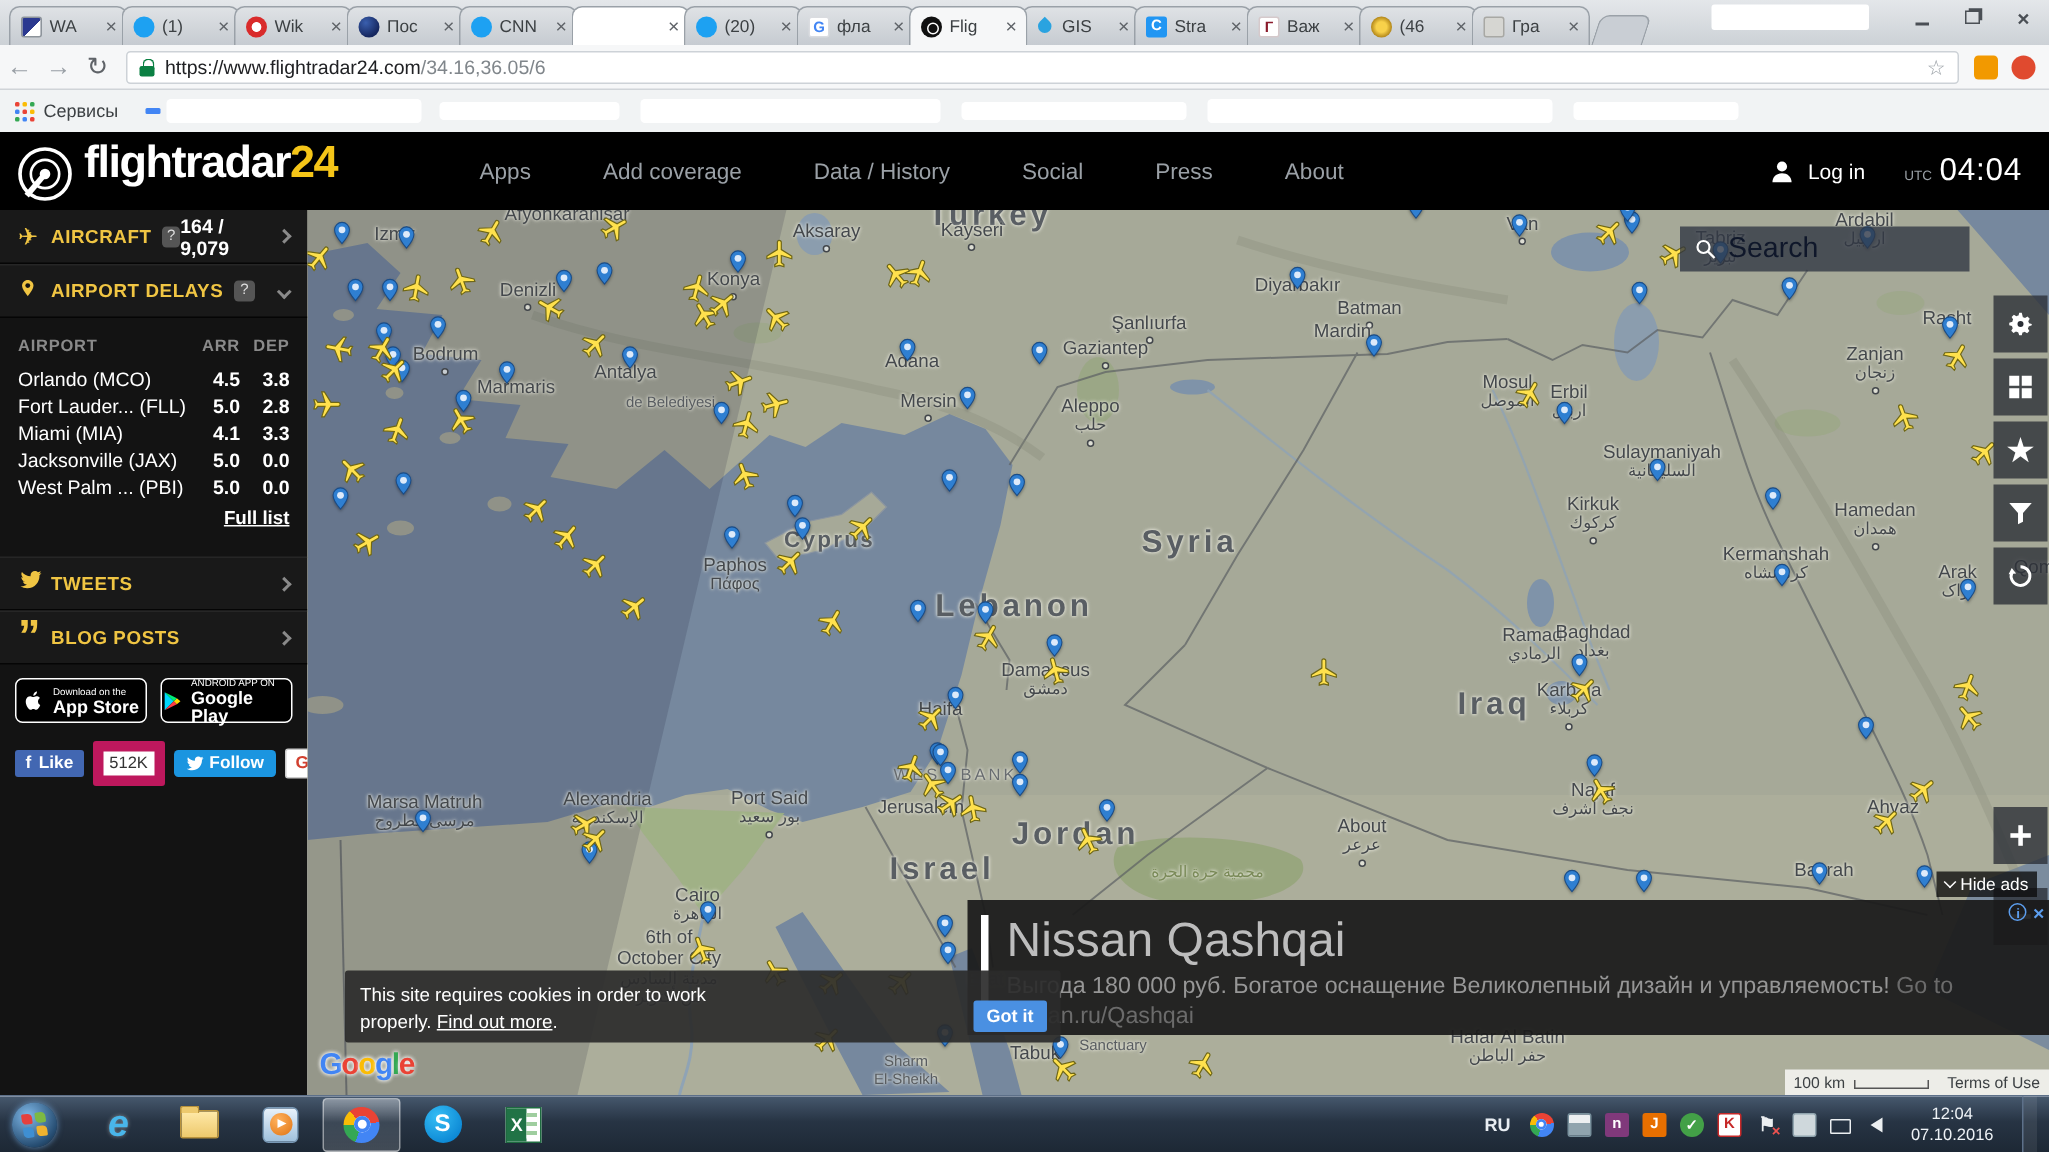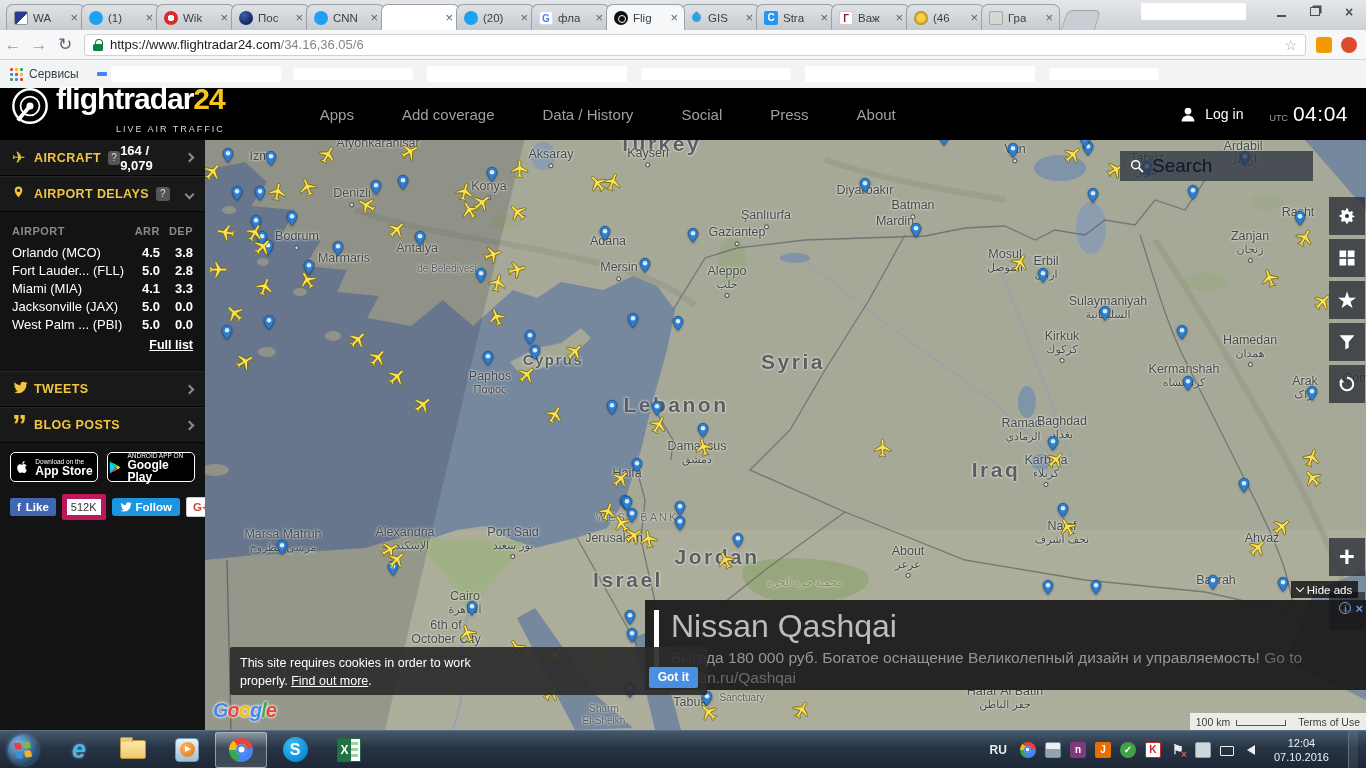--- a/index.html
+++ b/index.html
@@ -104,21 +104,21 @@
   .dhead .dc-arr,.dhead .dc-dep{font-weight:bold;}
   .fulllist{display:block;text-align:right;font-size:12.5px;margin-top:4px;text-decoration:underline;color:#fff;font-weight:bold;}
   .gap{height:13px;background:#131313;}
   .badges{display:flex;gap:9px;padding:9px 10px 4px 10px;}
   .badge{flex:1;height:30px;background:#000;border:1.5px solid #fff;border-radius:5px;display:flex;align-items:center;justify-content:center;gap:5px;color:#fff;}
   .badge svg{width:15px;height:15px;}
   .badge .b1{display:block;font-size:6.5px;line-height:7px;}
   .badge .b2{display:block;font-size:12px;font-weight:bold;line-height:12px;}
   .socialrow{display:flex;align-items:center;gap:6px;padding:8px 10px;}
   .fb-like{background:#4267b2;color:#fff;font-size:11.5px;font-weight:bold;border-radius:2px;padding:3px 7px;display:flex;gap:5px;align-items:center;}
-  .like-count{background:#fff;color:#333;border:5px solid #be185d;font-size:11px;padding:2px 4px;border-radius:2px;}
+  .like-count{background:#fff;color:#333;border:7px solid #be185d;font-size:11px;padding:2px 4px;border-radius:2px;}
   .tw-follow{background:#1b95e0;color:#fff;font-size:11.5px;font-weight:bold;border-radius:3px;padding:3px 8px;display:flex;gap:4px;align-items:center;}
   .tw-follow svg{width:12px;height:12px;}
   .gplus{background:#fff;color:#d1402f;font-size:11.5px;font-weight:bold;border:1px solid #ccc;border-radius:2px;padding:3px 6px;}
 
   
   .map{position:absolute;left:205px;top:140px;width:1161px;height:590px;background:#a6a998;overflow:hidden;}
   .map svg.terrain{position:absolute;left:0;top:0;z-index:1;}
   .nightshade{position:absolute;left:0;top:0;width:100%;height:100%;z-index:2;
     background:rgba(18,22,44,0.15);clip-path:polygon(0 0,27.5% 0,15.5% 100%,0 100%);}
   .lbl{position:absolute;transform:translate(-50%,-50%);z-index:5;color:#44484c;text-align:center;line-height:1.15;
@@ -141,21 +141,21 @@
   .rail-btn svg{width:20px;height:20px;}
   .rail-btn .g{font-size:23px;line-height:1;}
   .rail-zoom{font-size:27px;font-weight:bold;}
   .hideads{position:absolute;left:1086px;top:441px;width:67px;height:17px;background:rgba(12,12,12,.78);z-index:16;
     display:flex;align-items:center;justify-content:center;gap:4px;color:#fff;font-size:11.5px;}
   .hideads .hchev{width:6px;height:6px;border-right:1.8px solid #fff;border-bottom:1.8px solid #fff;transform:rotate(45deg);margin-top:-3px;}
   .attrbar{position:absolute;right:0;bottom:0;z-index:20;display:flex;align-items:stretch;height:17px;}
   .attr-seg{background:rgba(248,248,246,.85);color:#3c4043;font-size:10.5px;display:flex;align-items:center;padding:0 6px;white-space:nowrap;}
   .scalebar{width:50px;height:6px;border:1px solid #555;border-top:none;margin-left:6px;margin-top:3px;}
   .glogo{position:absolute;left:8px;bottom:8px;z-index:20;font-size:20px;font-weight:bold;letter-spacing:-1px;
-    text-shadow:0 0 3px rgba(255,255,255,.9),0 0 3px rgba(255,255,255,.9);font-style:italic;}
+    text-shadow:0 0 3px rgba(255,255,255,.9),0 0 3px rgba(255,255,255,.9);}
 
   
   .ad{position:absolute;left:645px;top:600px;width:721px;height:90px;background:rgba(26,26,26,.93);z-index:30;
     padding:8px 30px 8px 26px;color:#969696;}
   .ad::before{content:"";position:absolute;left:9px;top:10px;bottom:10px;width:5px;background:#fff;}
   .ad-title{font-size:32px;color:#bdbdbd;margin:0 0 3px 0;font-weight:normal;}
   .ad-body{font-size:15.5px;line-height:1.32;}
   .ad-link{color:#6b6b6b;}
   .ad-ctl{position:absolute;right:3px;top:2px;display:flex;gap:4px;z-index:31;}
   .ad-info{width:12px;height:12px;border:1.5px solid #5c9ded;border-radius:50%;color:#5c9ded;font-size:9px;line-height:12px;text-align:center;font-weight:bold;}
@@ -332,21 +332,20 @@
 
   <div class="fr-header">
     <div class="fr-logo">
       <svg viewBox="0 0 36 36">
         <circle cx="18" cy="18" r="15" fill="#000" stroke="#fff" stroke-width="2.2"></circle>
         <circle cx="18" cy="18" r="8.5" fill="none" stroke="#fff" stroke-width="1.6"></circle>
         <circle cx="18" cy="18" r="3.2" fill="#fff"></circle>
         <path d="M18,18 L7,31" stroke="#fff" stroke-width="3.4"></path>
       </svg>
       <span class="fr-word"><span>flightradar</span><span class="fr-24">24</span>
-        <span class="fr-tag">LIVE AIR TRAFFIC</span>
       </span>
     </div>
     <div class="fr-nav">
         <div class="nav-item">Apps</div>
         <div class="nav-item">Add coverage</div>
         <div class="nav-item">Data / History</div>
         <div class="nav-item">Social</div>
         <div class="nav-item">Press</div>
         <div class="nav-item">About</div>
       </div>

